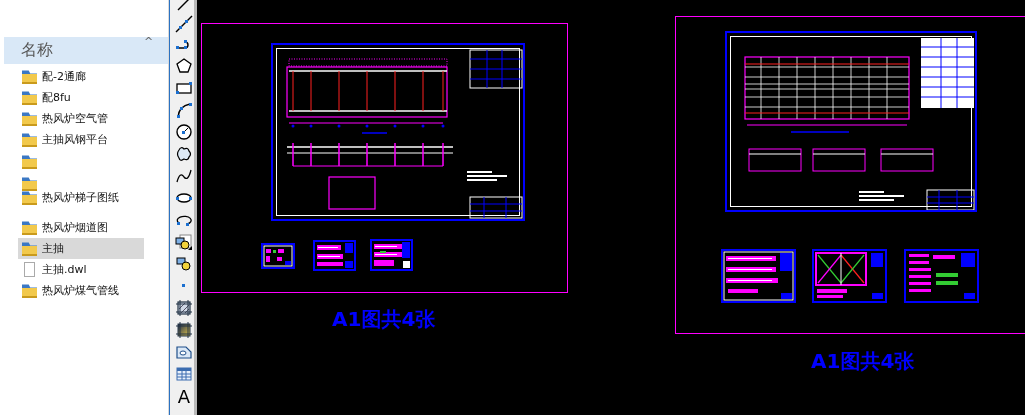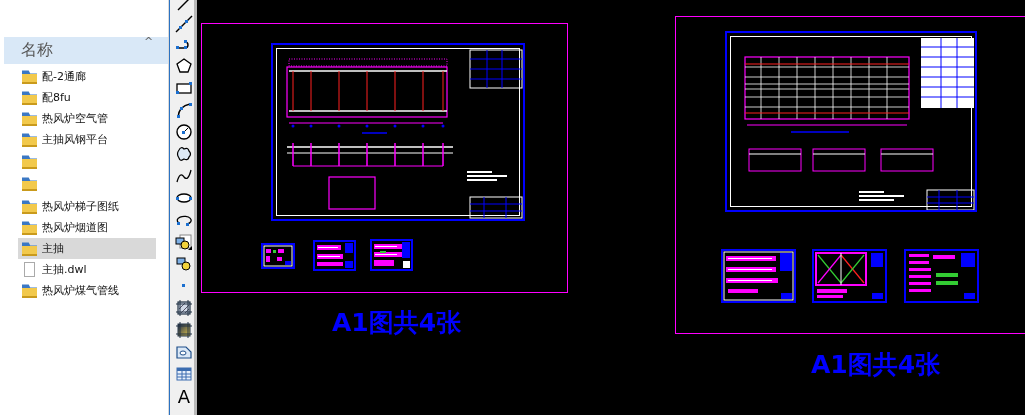--- a/index.html
+++ b/index.html
@@ -6,36 +6,36 @@
   body { width:1025px; height:415px; overflow:hidden; position:relative; background:#000; font-family:"DejaVu Sans", sans-serif; }
   
   .explorer { position:absolute; left:0; top:0; width:168px; height:415px; background:#fff; border-right:1px solid #d9d9d9; }
   .pathbar { position:absolute; left:0; top:0; width:168px; height:30px; border-bottom:1px solid #e5e5e5; font-size:12.5px; line-height:30px; color:#111; white-space:nowrap; overflow:hidden; }
   .pathbar span { position:relative; left:-5px; }
   .colhdr { position:absolute; left:4px; top:37px; width:164px; height:27px; background:#d9e8f7; }
   .colhdr .lbl { position:absolute; left:17px; top:3px; font-size:16px; color:#555; }
   .colhdr .chev { position:absolute; left:140px; top:-2px; font-size:11px; color:#666; }
   .list { position:absolute; left:0; top:66px; width:168px; }
   .item { position:absolute; left:18px; height:21px; width:150px; font-size:11px; color:#111; line-height:21px; white-space:nowrap; }
-  .item.sel { background:#d9d9d9; left:18px; width:138px;text-align:right; }
+  .item.sel { background:#d9d9d9; left:18px; width:126px;text-align:right; }
   .item .ic { position:absolute; left:4px; top:3px; width:15px; height:15px; }
   .item .nm { position:absolute; left:24px; top:0; }
   .folder-ic { background:linear-gradient(#3b78c4 0 35%, #f2c94c 35% 100%); clip-path:polygon(0 10%,45% 10%,55% 30%,100% 30%,100% 100%,0 100%); border-bottom:2px solid #c99a1c; box-sizing:border-box; }
   .file-ic { background:#fff; border:1px solid #aaa; box-sizing:border-box; width:11px !important; left:6px !important; }
   
   .toolbar { position:absolute; left:169px; top:0; width:28px; height:415px; background:#f0f0f0; border-left:1px solid #2b72c2; border-right:3px solid #b8b8b8; box-sizing:border-box; }
   .tool { position:absolute; left:3px; width:22px; height:20px; display:flex; align-items:center; justify-content:center; }
   .tool svg { width:18px; height:18px; }
   
   .canvas { position:absolute; left:199px; top:0; width:826px; height:415px; background:#000; }
   .sheetgrp { position:absolute; border:1px solid #ff00ff; box-sizing:border-box; }
   .a1 { position:absolute; border:2px solid #0000ff; box-sizing:border-box; }
   .a1 .inner { position:absolute; inset:3px; border:1px solid #fff; }
   .thumb { position:absolute; border:2px solid #0000ff; box-sizing:border-box; background:#000; }
-  .caption { position:absolute; color:#0000ff; font-size:25px; font-weight:bold; font-family:"DejaVu Sans", sans-serif; letter-spacing:0px; }
+  .caption { position:absolute; color:#0000ff; font-size:20px; font-weight:bold; font-family:"DejaVu Sans", sans-serif; letter-spacing:0px; }
 </style>
 </head>
 <body>
 
 <div class="explorer">
   <div class="colhdr">
     <span class="lbl">名称</span>
     <span class="chev">^</span>
   </div>
   <div class="list">
@@ -54,21 +54,21 @@
     <div class="item" style="top:63px">
         <span class="ic folder-ic"></span>
         <span class="nm">主抽风钢平台</span>
       </div>
     <div class="item" style="top:85px">
         <span class="ic folder-ic"></span>
       </div>
     <div class="item" style="top:107px">
         <span class="ic folder-ic"></span>
       </div>
-    <div class="item" style="top:130px">
+    <div class="item" style="top:121px">
         <span class="ic folder-ic"></span>
         <span class="nm">热风炉梯子图纸</span>
       </div>
     <div class="item" style="top:151px">
         <span class="ic folder-ic"></span>
         <span class="nm">热风炉烟道图</span>
       </div>
     <div class="item sel" style="top:172px">
         <span class="ic folder-ic"></span>
         <span class="nm">主抽</span>

